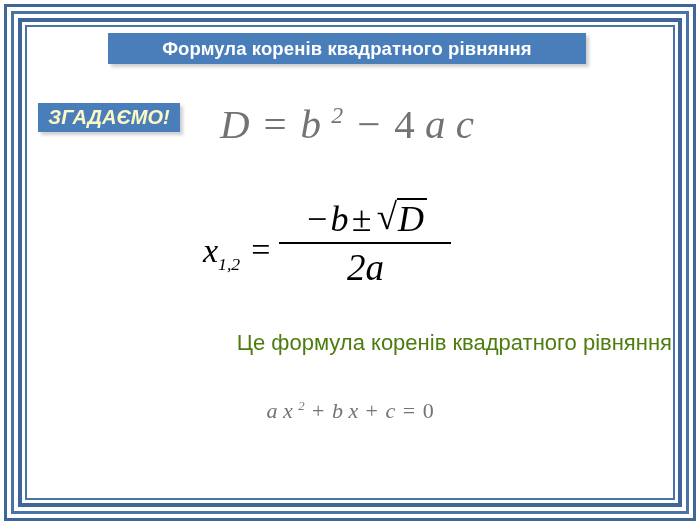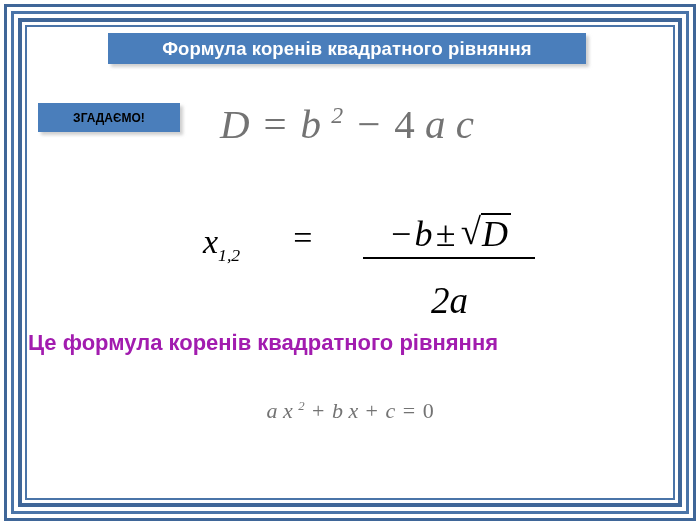--- a/index.html
+++ b/index.html
@@ -68,22 +68,23 @@
     top: 75px;
     width: 142px;
     height: 29px;
     background: #4a7ebb;
     box-shadow: 3px 3px 3px rgba(170,170,170,0.55);
     display: flex;
     align-items: center;
     justify-content: center;
   }
   .recall-text {
-    color: #000000;
-    font-size: 12px;
+    color: #fef9c3;
+    font-size: 20px;
+    font-style: italic;
     font-weight: 600;
     white-space: nowrap;
   }
 
   
   .math {
     font-family: "Liberation Serif", "DejaVu Serif", serif;
     color: #737373;
     font-style: italic;
     white-space: nowrap;
@@ -109,24 +110,24 @@
     position: absolute;
     left: 192px;
     top: 72px;
     font-size: 41px;
   }
 
   
   .formula-roots {
     position: absolute;
     left: 175px;
-    top: 185px;
+    top: 170px;
     font-size: 34px;
     display: flex;
-    gap: 42px;
+    align-items: center;
   }
   .lhs-x {
     font-family: "Liberation Serif", "DejaVu Serif", serif;
     font-style: italic;
     font-size: 34px;
     color: #000;
     position: relative;
     top: 10px;
   }
   .eq-sign {
@@ -157,21 +158,21 @@
     width: 100%;
     min-width: 172px;
     height: 2px;
     background: #000;
   }
   .denominator {
     font-family: "Liberation Serif", "DejaVu Serif", serif;
     font-style: italic;
     font-size: 37px;
     color: #000;
-    padding-top: 20px;
+    padding-top: 2px;
   }
   .denominator .num2 { font-style: italic; }
 
   
   .radical {
     display: inline-flex;
     align-items: flex-start;
     margin-left: 2px;
   }
   .radical-sign {
@@ -192,24 +193,24 @@
     position: relative;
     top: -2px;
   }
 
   
   .caption {
     position: absolute;
     left: 0;
     top: 302px;
     width: 644px;
-    text-align: left;
-    color: #a21caf;
+    text-align: right;
+    color: #4d7c0f;
     font-size: 22px;
-    font-weight: 700;
+    font-weight: 400;
     white-space: nowrap;
   }
 
   
   .formula-general {
     position: absolute;
     left: 0;
     top: 370px;
     width: 644px;
     text-align: center;

